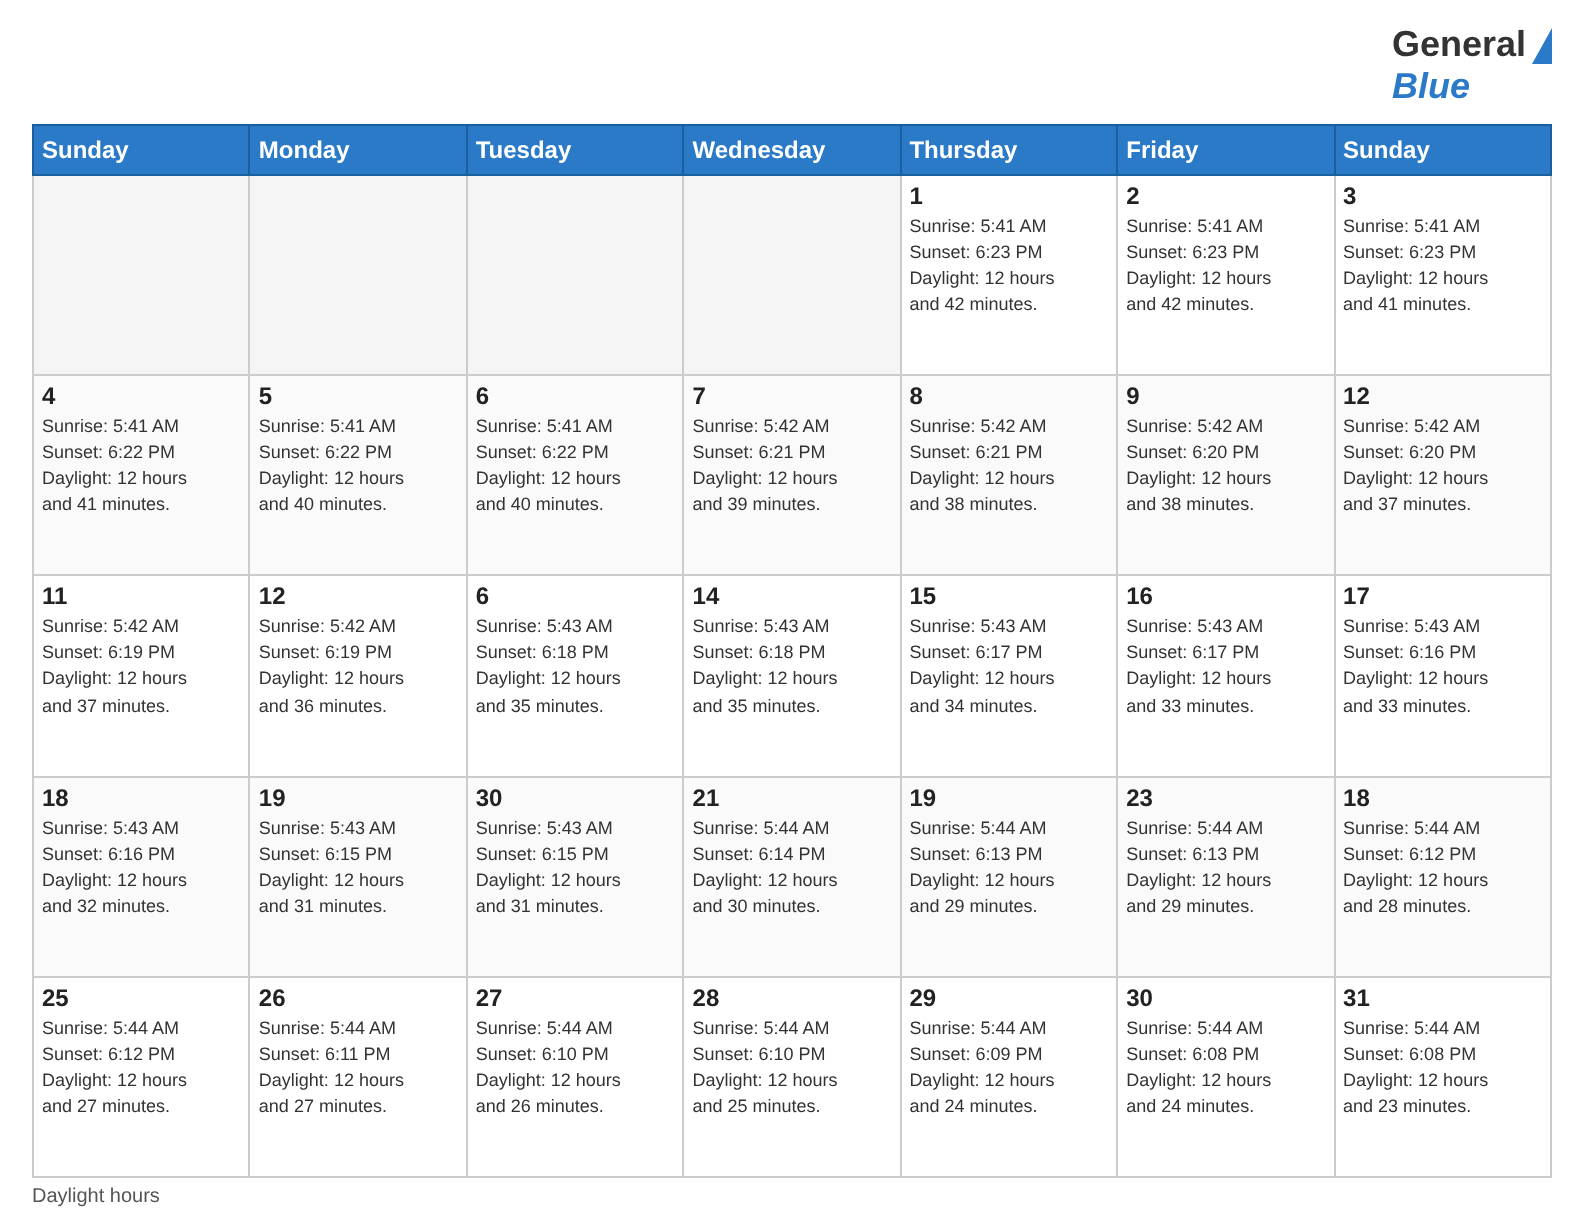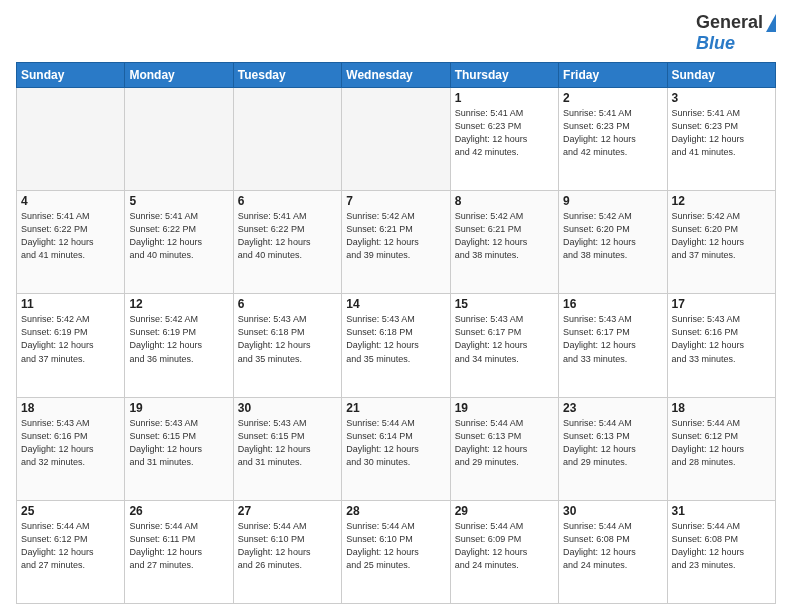--- a/index.html
+++ b/index.html
@@ -367,13 +367,16 @@
             <span class="day-num">31</span>
             <div class="day-info" style="white-space: pre-line;">Sunrise: 5:44 AM
 Sunset: 6:08 PM
 Daylight: 12 hours
 and 23 minutes.</div>
           </td>
         </tr>
       </tbody>
   </table>
 
+  <div class="footer">
+    <span>Daylight hours</span>
+  </div>
 </div>
 
 </body></html>

